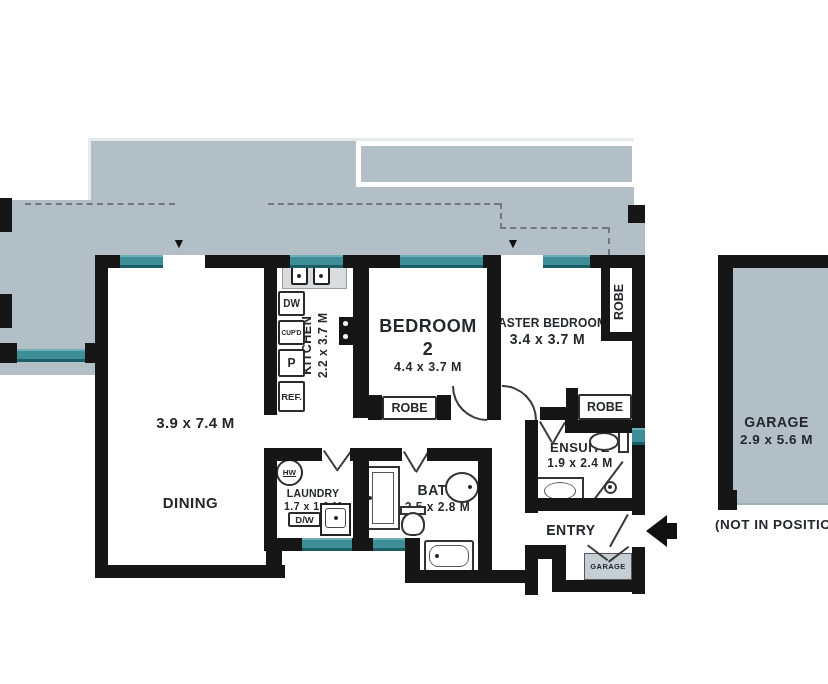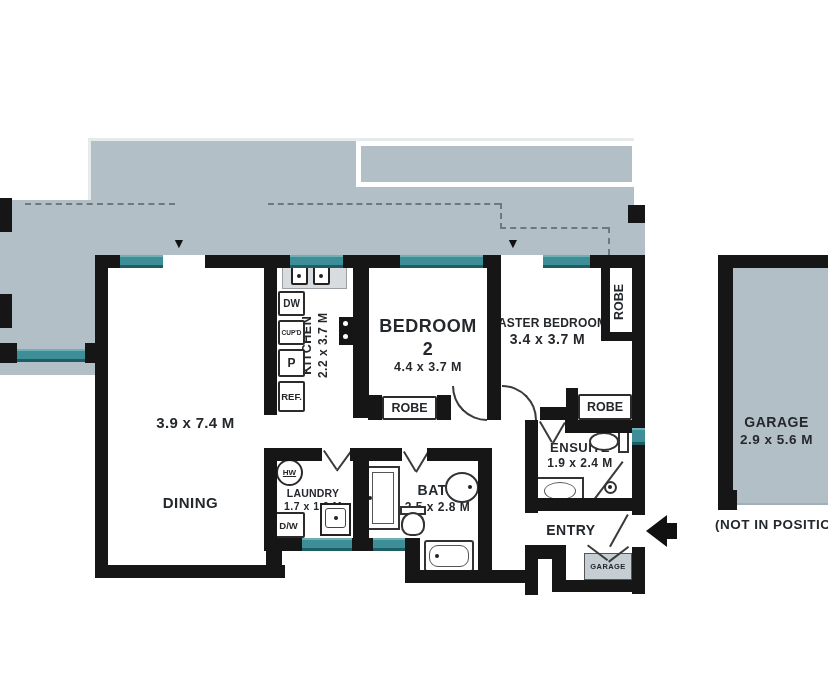--- a/index.html
+++ b/index.html
@@ -121,21 +121,21 @@
   <div class="box" style="left:278px;top:349px;width:27px;height:28px;">
     <span style="font-size:12px;">P</span>
   </div>
   <div class="box" style="left:278px;top:381px;width:27px;height:31px;">
     <span style="font-size:9.5px;">REF.</span>
   </div>
 
   <div class="box" style="left:276px;top:459px;width:27px;height:27px;border-radius:50%;">
     <span style="font-size:8px;text-decoration:underline;">HW</span>
   </div>
-  <div class="box" style="left:272px;top:512px;width:33px;height:26px;">
+  <div class="box" style="left:288px;top:512px;width:33px;height:15px;">
     <span style="font-size:9.5px;">D/W</span>
   </div>
   <div style="left:320px;top:503px;width:31px;height:33px;background:#fff;border:2px solid #222;"></div>
   <div style="left:325px;top:508px;width:21px;height:20px;border:1.5px solid #444;border-radius:3px;"></div>
   <div class="dot" style="left:334px;top:516px;"></div>
 
   <div style="left:366px;top:466px;width:34px;height:64px;background:#fff;border:2px solid #333;"></div>
   <div style="left:372px;top:472px;width:22px;height:52px;border:1.5px solid #555;"></div>
   <div class="dot" style="left:368px;top:496px;"></div>
   <div style="left:400px;top:506px;width:26px;height:9px;background:#fff;border:2px solid #333;"></div>

